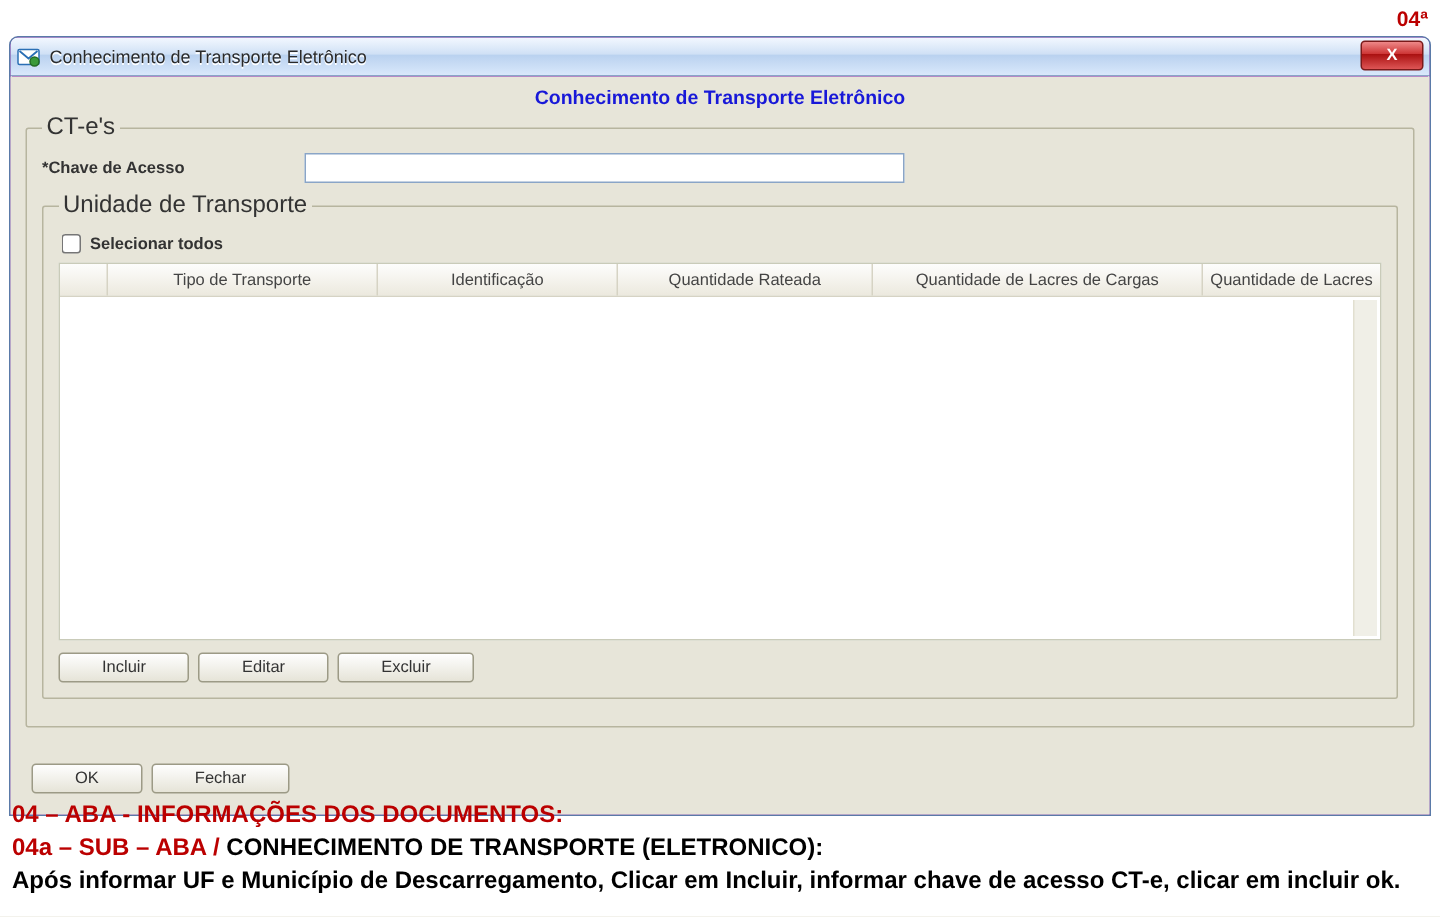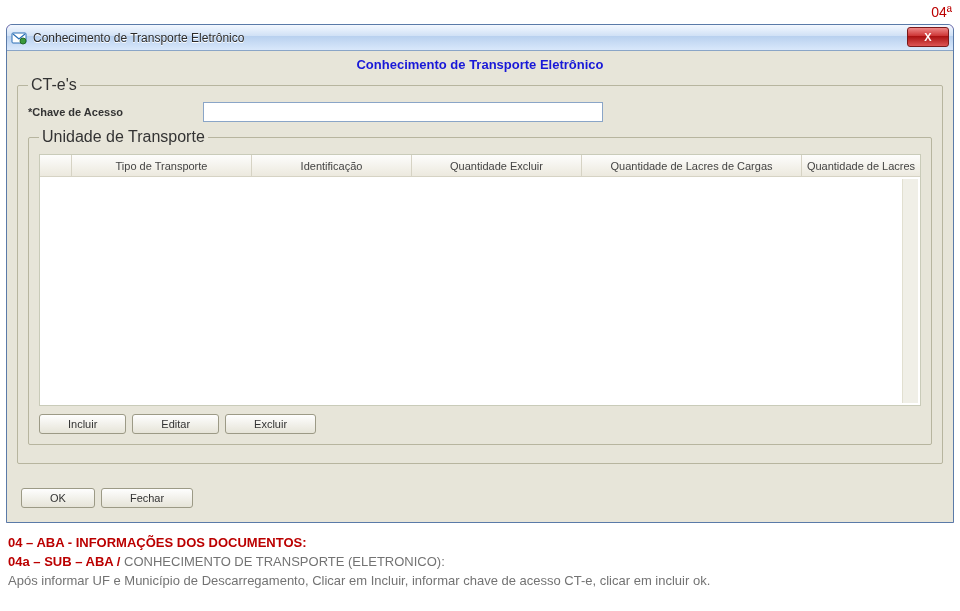--- a/index.html
+++ b/index.html
@@ -8,21 +8,21 @@
     width: 960px;
     height: 611px;
     font-family: Tahoma, Arial, sans-serif;
     font-size: 11px;
     background: #fff;
     position: relative;
   }
   .page-marker {
     position: absolute;
     top: 4px; right: 8px;
-    font-weight: normal;
+    font-weight: bold;
     color: #b00;
     font-size: 14px;
   }
   .window {
     position: absolute;
     top: 24px; left: 6px; right: 6px;
     border: 1px solid #5a7aa8;
     border-radius: 6px 6px 0 0;
     background: #a21caf;
     box-shadow: 0 0 0 1px #eef2f8 inset;
@@ -134,23 +134,23 @@
     color: #333;
     cursor: pointer;
     display: inline-flex; align-items: center; justify-content: center;
   }
   .bottom-btns { margin-top: 24px; display: flex; gap: 6px; padding-left: 4px; padding-bottom: 4px; }
   .doc-notes {
     position: absolute;
     left: 8px; right: 8px; top: 535px;
     font-family: Arial, sans-serif;
   }
-  .doc-notes .line { margin-bottom: 4px; font-size: 13px; }
+  .doc-notes .line { margin-bottom: 4px; font-size: 16px; }
   .red { color: #b00; font-weight: bold; }
-  .bold { font-weight: normal; color: #737373; }
+  .bold { font-weight: bold; color: #000000; }
 </style>
 </head>
 <body>
 
 <div class="page-marker">04ª</div>
 
 <div class="window">
   <div class="titlebar">
     <span class="app-icon">
       <svg viewBox="0 0 16 16" width="16" height="16">
@@ -172,27 +172,31 @@
       <legend>CT-e's</legend>
 
       <div class="row">
         <div class="field-label">*Chave de Acesso</div>
         <input class="text-input" type="text" value="" style="">
       </div>
 
       <fieldset>
         <legend>Unidade de Transporte</legend>
 
+        <div class="checkbox-row">
+          <input type="checkbox" style="">
+          <label>Selecionar todos</label>
+        </div>
 
         <div class="grid">
           <div class="grid-header">
             <div class="gh sel"></div>
             <div class="gh c1">Tipo de Transporte</div>
             <div class="gh c2">Identificação</div>
-            <div class="gh c3">Quantidade Excluir</div>
+            <div class="gh c3">Quantidade Rateada</div>
             <div class="gh c4">Quantidade de Lacres de Cargas</div>
             <div class="gh c5">Quantidade de Lacres</div>
           </div>
           <div class="scroll-hint"></div>
         </div>
 
         <div class="btn-row">
           <button class="btn">Incluir</button>
           <button class="btn">Editar</button>
           <button class="btn">Excluir</button>

